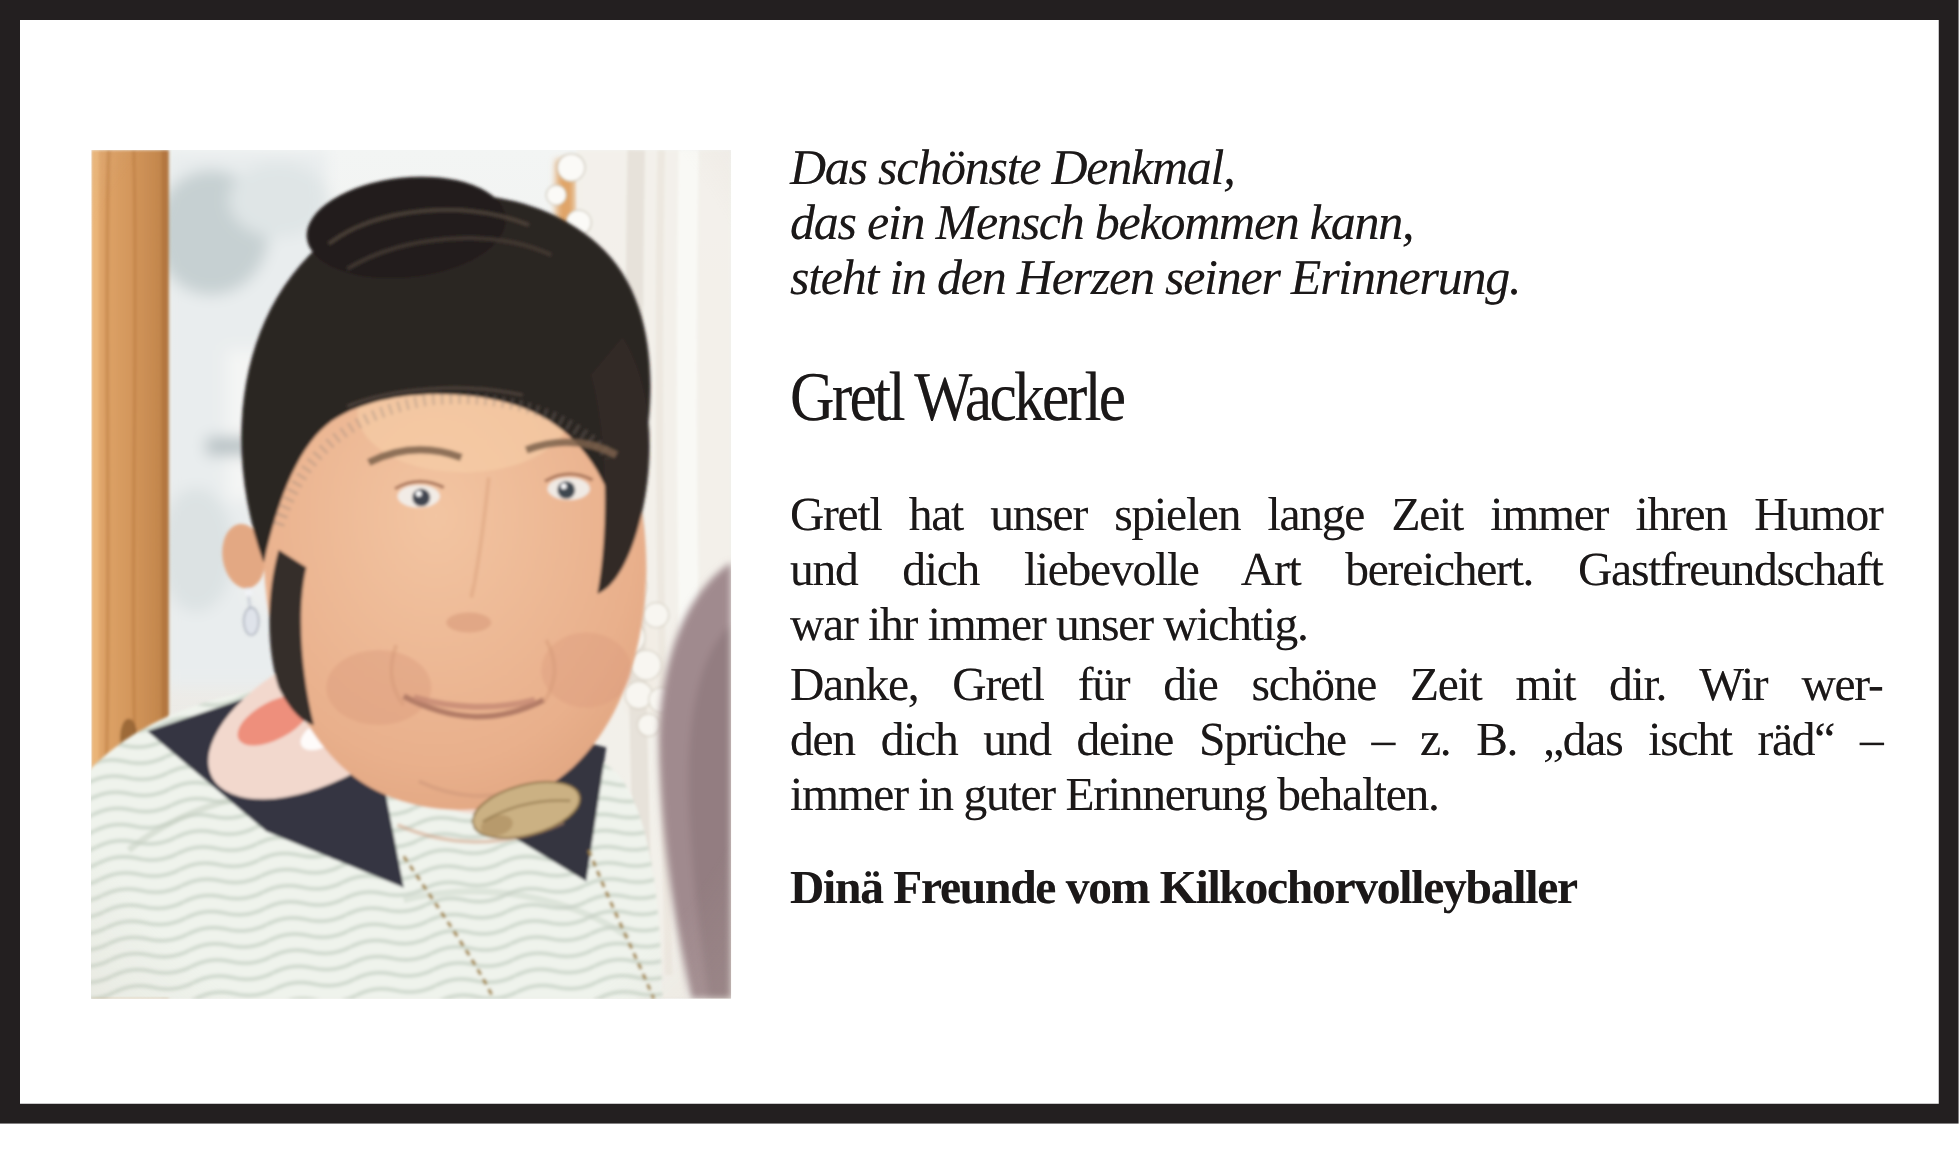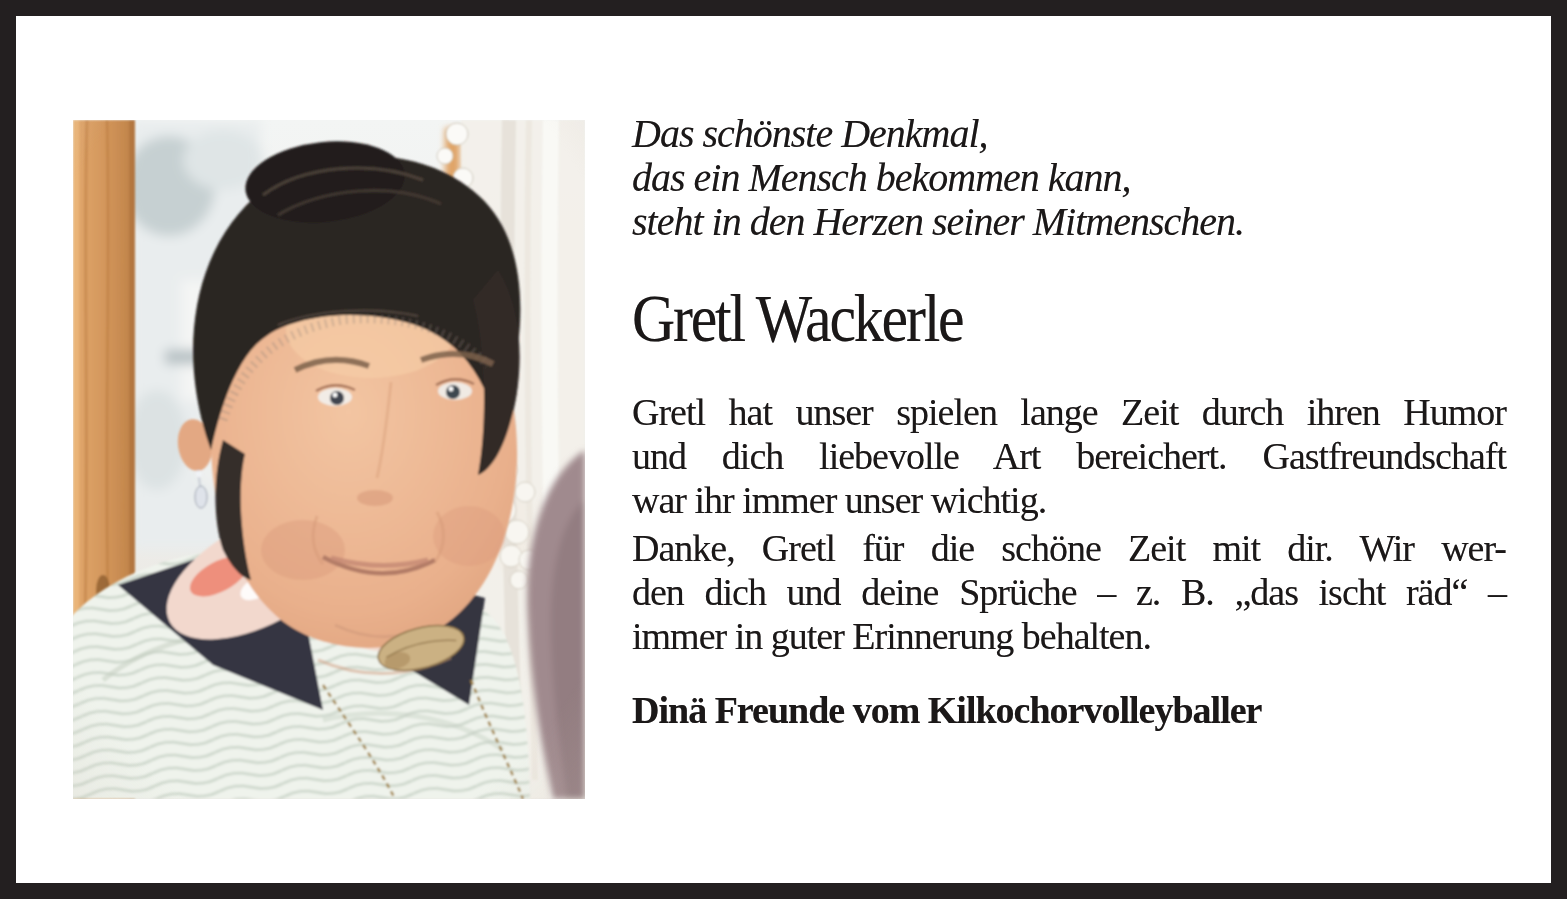--- a/index.html
+++ b/index.html
@@ -12,21 +12,21 @@
     position:absolute;left:57px;top:104px;width:512px;height:679px;overflow:hidden;
   }
   .photo svg{display:block;width:100%;height:100%;}
   .text-col{
     position:absolute;left:616px;top:96px;width:874px;
     font-size:38px;line-height:44px;letter-spacing:-1px;
     text-shadow:0 0 .5px rgba(25,22,22,.45);
   }
   .quote{font-style:italic;font-size:40px;}
   .quote .line{white-space:nowrap;}
-  .name{margin-top:32px;font-size:68px;line-height:84px;white-space:nowrap;}
+  .name{margin-top:32px;font-size:56px;line-height:84px;white-space:nowrap;}
   .name-inner{display:inline-block;transform:scaleX(.88);transform-origin:0 50%;letter-spacing:-2.5px;}
   .dates{font-weight:700;white-space:nowrap;}
   .sym{font-size:25px;vertical-align:13px;letter-spacing:0;}
   .sym.star{margin-right:8px;}
   .sym.dag{margin-right:6px;}
   .dash{margin:0 6px 0 10px;}
   .honor{font-weight:700;white-space:nowrap;}
   .para{margin-top:30px;}
   .para.second{margin-top:4px;}
   .para .line{white-space:nowrap;}
@@ -216,31 +216,31 @@
 
       <rect x="0" y="0" width="512" height="679" fill="url(#vign)"></rect>
     </svg>
   </div>
 
   <div class="text-col">
 
     <div class="quote">
       <div class="line">Das schönste Denkmal,</div>
       <div class="line">das ein Mensch bekommen kann,</div>
-      <div class="line">steht in den Herzen seiner Mitmenschen.</div>
+      <div class="line">steht in den Herzen seiner Erinnerung.</div>
     </div>
 
     <div class="name">
       <span class="name-inner">Gretl Wackerle</span>
     </div>
 
 
 
     <div class="para first">
-      <div class="line fill">Gretl hat unser spielen lange Zeit durch ihren Humor</div>
+      <div class="line fill">Gretl hat unser spielen lange Zeit immer ihren Humor</div>
       <div class="line fill">und dich liebevolle Art bereichert. Gastfreundschaft</div>
       <div class="line">war ihr immer unser wichtig.</div>
     </div>
 
     <div class="para second">
       <div class="line fill">Danke, Gretl für die schöne Zeit mit dir. Wir wer-</div>
       <div class="line fill">den dich und deine Sprüche – z. B. „das ischt räd“ –</div>
       <div class="line">immer in guter Erinnerung behalten.</div>
     </div>
 

